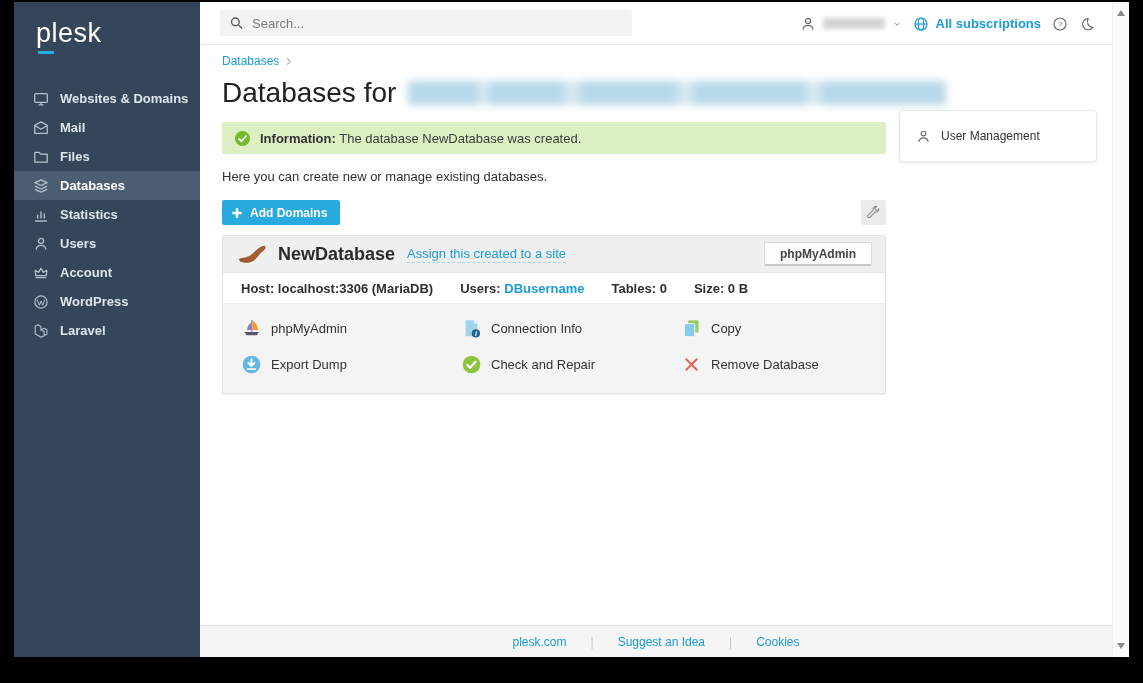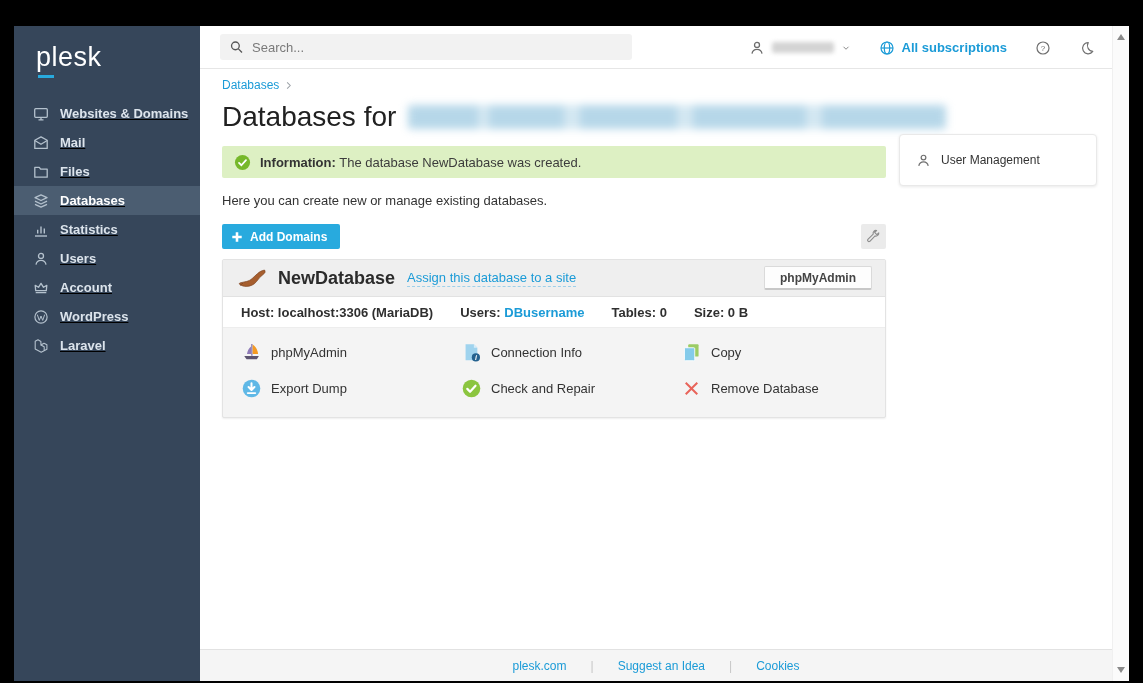--- a/index.html
+++ b/index.html
@@ -1,43 +1,43 @@
 <!DOCTYPE html>
 <html><head>
 <meta charset="utf-8">
 <style>
   * { margin:0; padding:0; box-sizing:border-box; }
   html,body { width:1143px; height:683px; background:#000; overflow:hidden;
     font-family:"Liberation Sans","DejaVu Sans",sans-serif; }
-  .frame { position:absolute; left:14px; top:26px; width:1115px; height:567px; background:#14532d; }
+  .frame { position:absolute; left:14px; top:2px; width:1115px; height:567px; background:#14532d; }
 
   
   .sidebar { position:absolute; left:0; top:0; width:186px; height:655px; background:#36465a; }
   .logo { margin:15px 0 0 22px; color:#fff; font-size:27px; letter-spacing:.5px; line-height:32px; }
   .logo-underline { display:block; width:16px; height:3px; background:#28aade; margin:2px 0 0 2px; }
-  .nav { margin-top:21px;text-decoration:underline; }
+  .nav { margin-top:30px; }
   .nav-item { height:29px; display:flex; align-items:center; gap:11px; padding-left:19px;
     color:#dce4ec; font-size:13px; font-weight:600; cursor:pointer; }
   .nav-item.active { background:#4b5d71; color:#fff; }
   .nav-icon { width:16px; height:16px; color:#b4c1cd; flex:0 0 16px; }
   .nav-icon svg { width:16px; height:16px; display:block; }
   .collapse-handle { position:absolute; left:186px; top:293px; width:14px; height:70px;
     background:#ececec; border-radius:0 8px 8px 0; display:flex; align-items:center;
     justify-content:center; color:#5a6b7d; font-size:10px; cursor:pointer; }
 
   
   .main { position:absolute; left:186px; top:0; width:912px; height:655px; background:#fff; }
   .topbar { position:relative; height:43px; border-bottom:1px solid #e6e6e6; display:flex; align-items:center; }
   .search-box { position:absolute; left:20px; top:8px; width:412px; height:26px; background:#f2f2f2;
     border-radius:3px; display:flex; align-items:center; padding:0 9px; gap:8px; }
   .search-box .t-icon { color:#555; }
   .search-box input { border:none; outline:none; background:transparent; font-size:13px; color:#333;
     width:100%; font-family:inherit; }
   .search-box input::placeholder { color:#7a7a7a; }
-  .topbar-right { position:absolute; right:17px; top:0; height:43px; display:flex; align-items:center; gap:28px; }
+  .topbar-right { position:absolute; right:17px; top:0; height:43px; display:flex; align-items:center; gap:11px; }
   .t-icon { width:16px; height:16px; display:inline-block; }
   .t-icon svg { width:100%; height:100%; display:block; }
   .user-menu { display:flex; align-items:center; gap:7px; color:#6d6d6d; cursor:pointer; }
   .redacted-name { display:inline-block; width:62px; height:11px; border-radius:2px;
     filter:blur(2px); background:#d4d4d4; }
   .caret { width:10px; height:10px; color:#8a8a8a; }
   .caret svg { width:10px; height:10px; display:block; }
   .subs-link { display:flex; align-items:center; gap:7px; color:#1b9bd7; font-size:13px;
     font-weight:700; cursor:pointer; }
   .round-btn { color:#6f6f6f; cursor:pointer; }
@@ -346,21 +346,21 @@
 
       <div class="db-card">
         <div class="db-head">
           <span class="seal">
               <svg viewBox="0 0 30 20">
                 <path d="M28.6 2.1c-2.7.3-5 1.6-7.2 3.6l-5.2 4.8c-1.7 1.5-3.6 2.5-5.9 3l-6.3 1.4c-.7.2-.9 1-.3 1.5 1.7 1.3 4 2 6.6 2 4.4 0 7.9-2 10.2-4.8l3.1-4 4.6-4.1c.9-.8 1.2-1.9.4-3.4z" fill="#a65e2e" stroke="#7c4420" stroke-width=".7" stroke-linejoin="round"></path>
                 <path d="M4.2 17.4l2.8-2.3" stroke="#7c4420" stroke-width=".8"></path>
               </svg>
             </span>
           <span class="db-name">NewDatabase</span>
-          <span class="assign-link">Assign this database to a site</span>
+          <span class="assign-link">Assign this created to a site</span>
           <button class="pma-btn">phpMyAdmin</button>
         </div>
         <div class="db-info">
           <span>
             <span>Host:</span>
             <span>localhost:3306 (MariaDB)</span>
           </span>
           <span>
             <span>Users:</span>
             <span class="val-link">DBusername</span>

